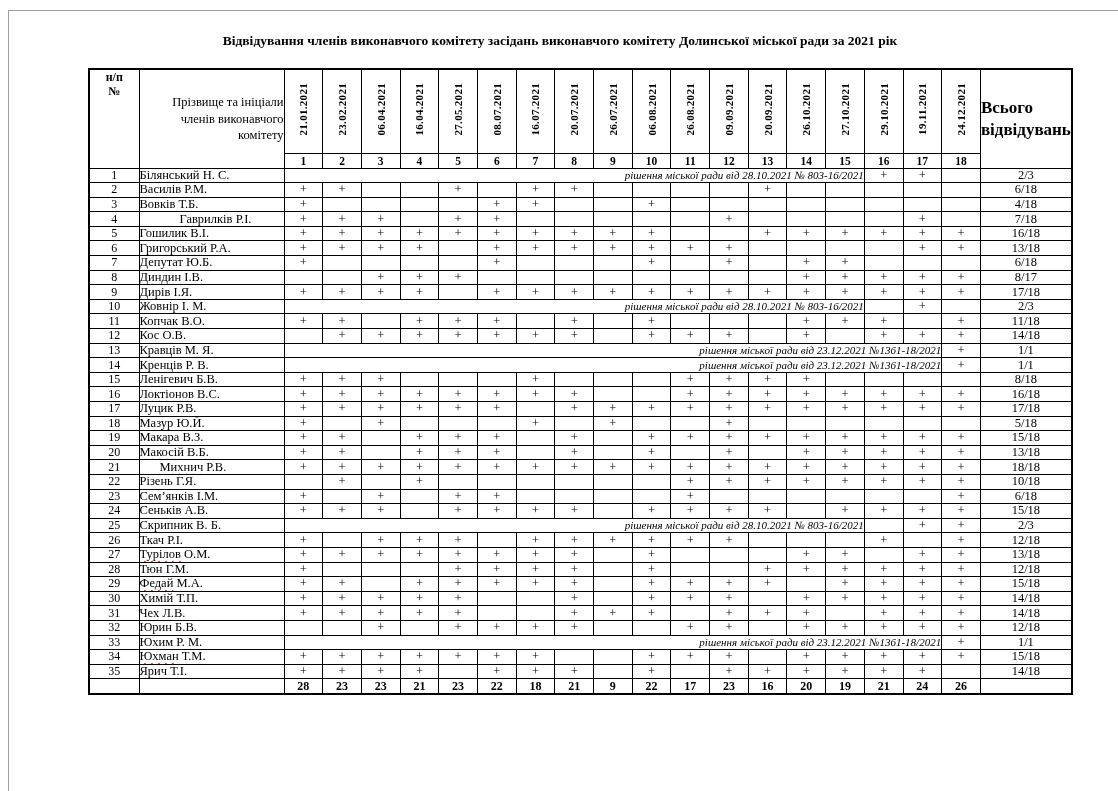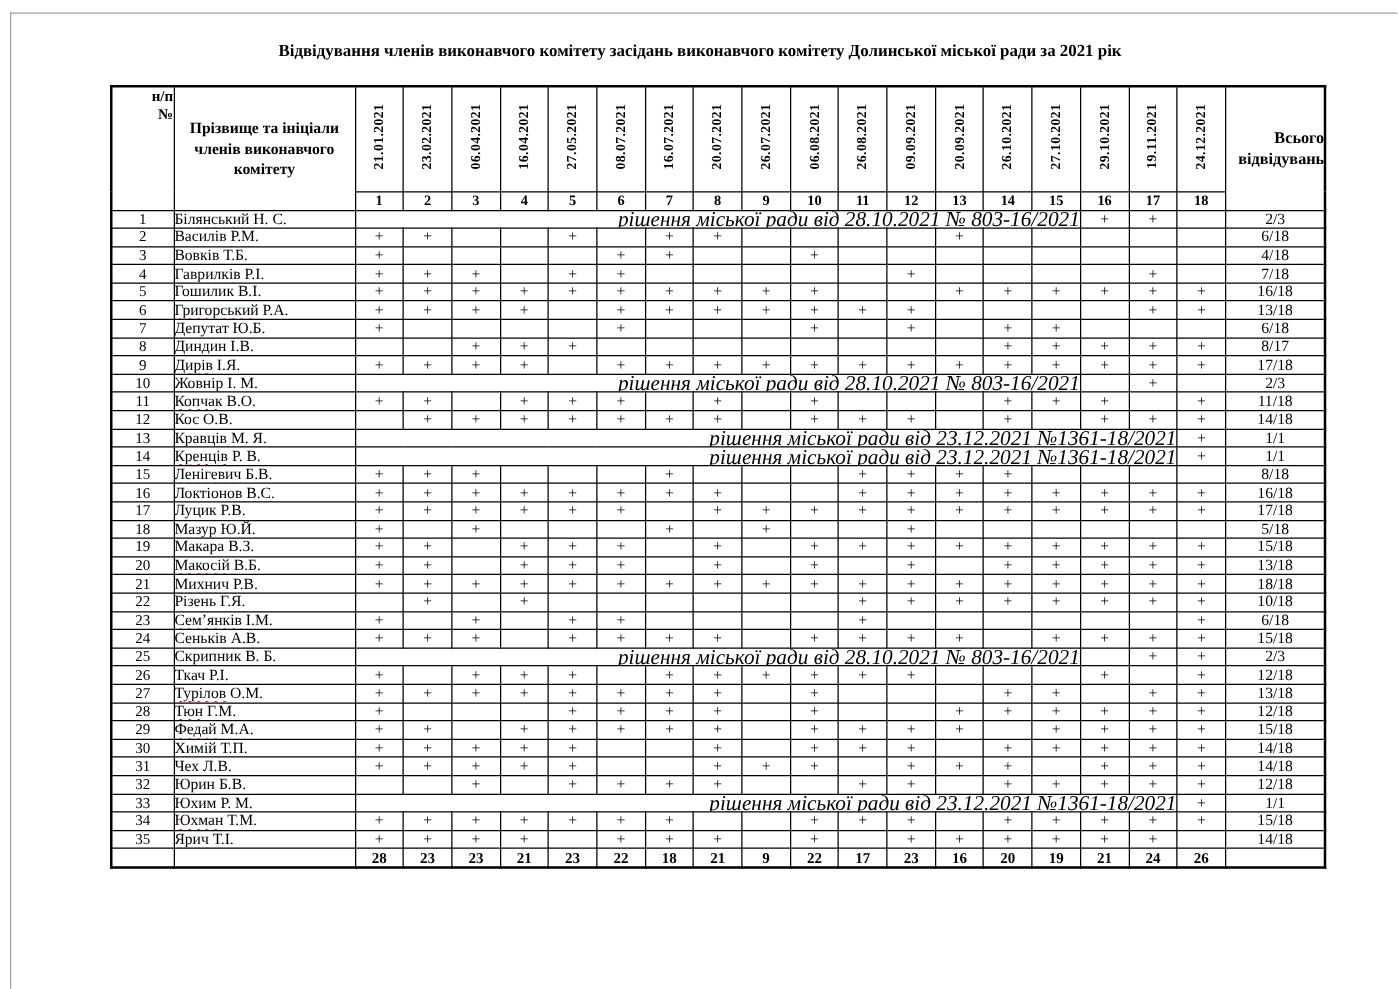--- a/index.html
+++ b/index.html
@@ -18,34 +18,34 @@
     text-align:center; font-weight:bold; font-size:13.5px; white-space:nowrap;
   }
   table.grid {
     position:absolute; left:88px; top:68px;
     border-collapse:collapse; table-layout:fixed;
     border:2px solid #000;
   }
   table.grid th, table.grid td {
     border:1px solid #000; padding:0; overflow:hidden;
   }
-  th.corner { vertical-align:top; text-align:right; font-weight:bold; font-size:12px; padding:1px 3px; line-height:1.2; }
-  th.namehead { vertical-align:middle; text-align:center; font-weight:bold; font-size:12.5px; line-height:1.3; padding:0 14px; }
-  th.totalhead { vertical-align:middle; text-align:right; font-weight:bold; font-size:13px; line-height:1.3; padding:0 6px; }
+  th.corner { vertical-align:top; text-align:center; font-weight:bold; font-size:12px; padding:1px 3px; line-height:1.2; }
+  th.namehead { vertical-align:middle; text-align:right; font-weight:normal; font-size:12.5px; line-height:1.3; padding:0 14px; }
+  th.totalhead { vertical-align:middle; text-align:left; font-weight:bold; font-size:17px; line-height:1.3; padding:0 6px; }
   th.date { height:84px; vertical-align:middle; text-align:center; }
   th.date span {
     display:inline-block; writing-mode:vertical-rl; transform:rotate(180deg);
     font-weight:bold; font-size:11px; white-space:nowrap; letter-spacing:.3px;
   }
   th.colnum { height:15px; text-align:center; font-weight:bold; font-size:11.5px; }
   tbody td { height:14.6px; font-size:12px; line-height:13px; }
   td.num { text-align:center; font-size:12px; }
   td.name { text-align:left; padding-left:4px; font-size:12.5px; white-space:nowrap; }
   td.mark { text-align:center; font-size:12.5px; }
-  td.note { text-align:right; padding-right:3px; font-style:italic; font-size:17px; white-space:nowrap; }
+  td.note { text-align:right; padding-right:3px; font-style:italic; font-size:11px; white-space:nowrap; }
   td.total { text-align:center; font-size:12.5px; }
   tr.sumrow td { font-weight:bold; font-size:12px; height:15.5px; }
   .spell { text-decoration:underline; text-decoration-style:wavy; text-decoration-thickness:1px; text-underline-offset:2px; }
 </style>
 </head>
 <body>
 
 <div class="page-edge"></div>
 
 <div class="title">Відвідування членів виконавчого комітету засідань виконавчого комітету Долинської міської ради за 2021 рік</div>
@@ -170,21 +170,21 @@
         <td class="mark"></td>
         <td class="mark"></td>
         <td class="mark"></td>
         <td class="mark"></td>
         <td class="mark"></td>
         <td class="mark"></td>
         <td class="total">4/18</td>
       </tr>
       <tr>
         <td class="num">4</td>
-        <td class="name"><span class="spell" style="text-decoration-color: rgb(204, 34, 34);">Гаврилків</span> Р.І.</td>
+        <td class="name"><span class="spell" style="text-decoration-color: rgb(204, 34, 34); padding-left: 40px;">Гаврилків</span> Р.І.</td>
         <td class="mark">+</td>
         <td class="mark">+</td>
         <td class="mark">+</td>
         <td class="mark"></td>
         <td class="mark">+</td>
         <td class="mark">+</td>
         <td class="mark"></td>
         <td class="mark"></td>
         <td class="mark"></td>
         <td class="mark"></td>
@@ -515,21 +515,21 @@
         <td class="mark"></td>
         <td class="mark">+</td>
         <td class="mark">+</td>
         <td class="mark">+</td>
         <td class="mark">+</td>
         <td class="mark">+</td>
         <td class="total">13/18</td>
       </tr>
       <tr>
         <td class="num">21</td>
-        <td class="name"><span class="spell" style="text-decoration-color: rgb(204, 34, 34);">Михнич</span> Р.В.</td>
+        <td class="name"><span class="spell" style="text-decoration-color: rgb(204, 34, 34); padding-left: 20px;">Михнич</span> Р.В.</td>
         <td class="mark">+</td>
         <td class="mark">+</td>
         <td class="mark">+</td>
         <td class="mark">+</td>
         <td class="mark">+</td>
         <td class="mark">+</td>
         <td class="mark">+</td>
         <td class="mark">+</td>
         <td class="mark">+</td>
         <td class="mark">+</td>

